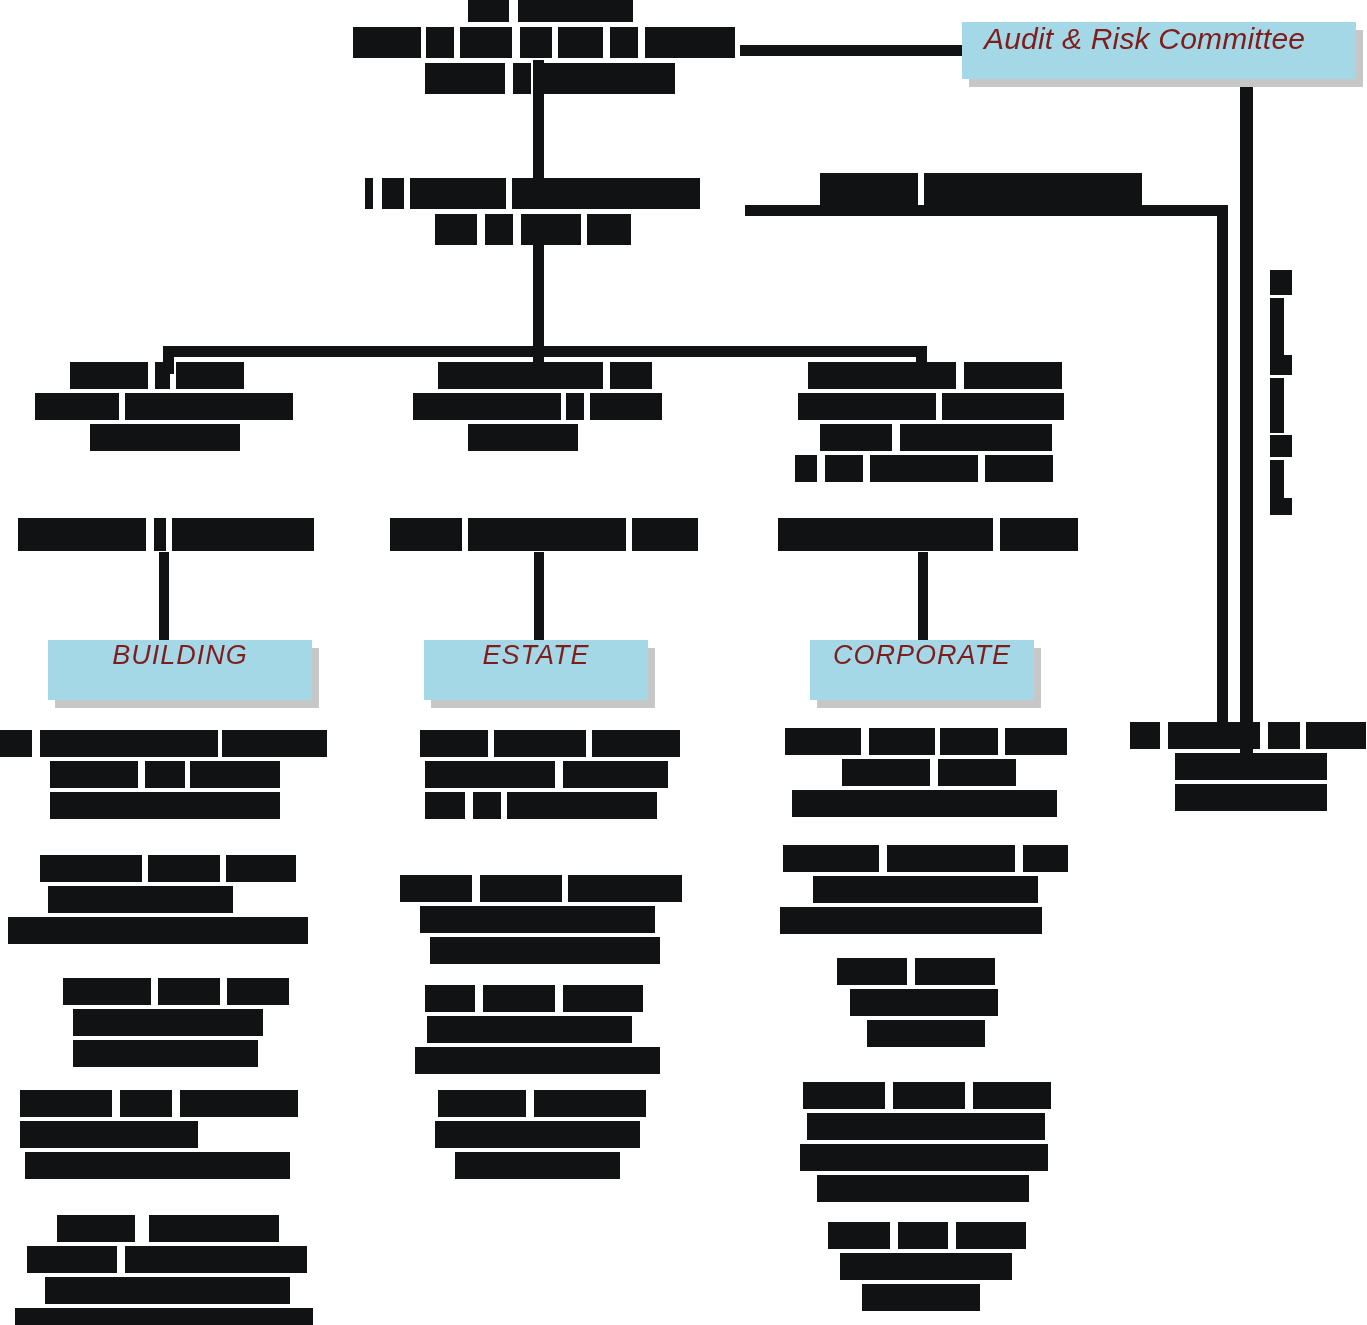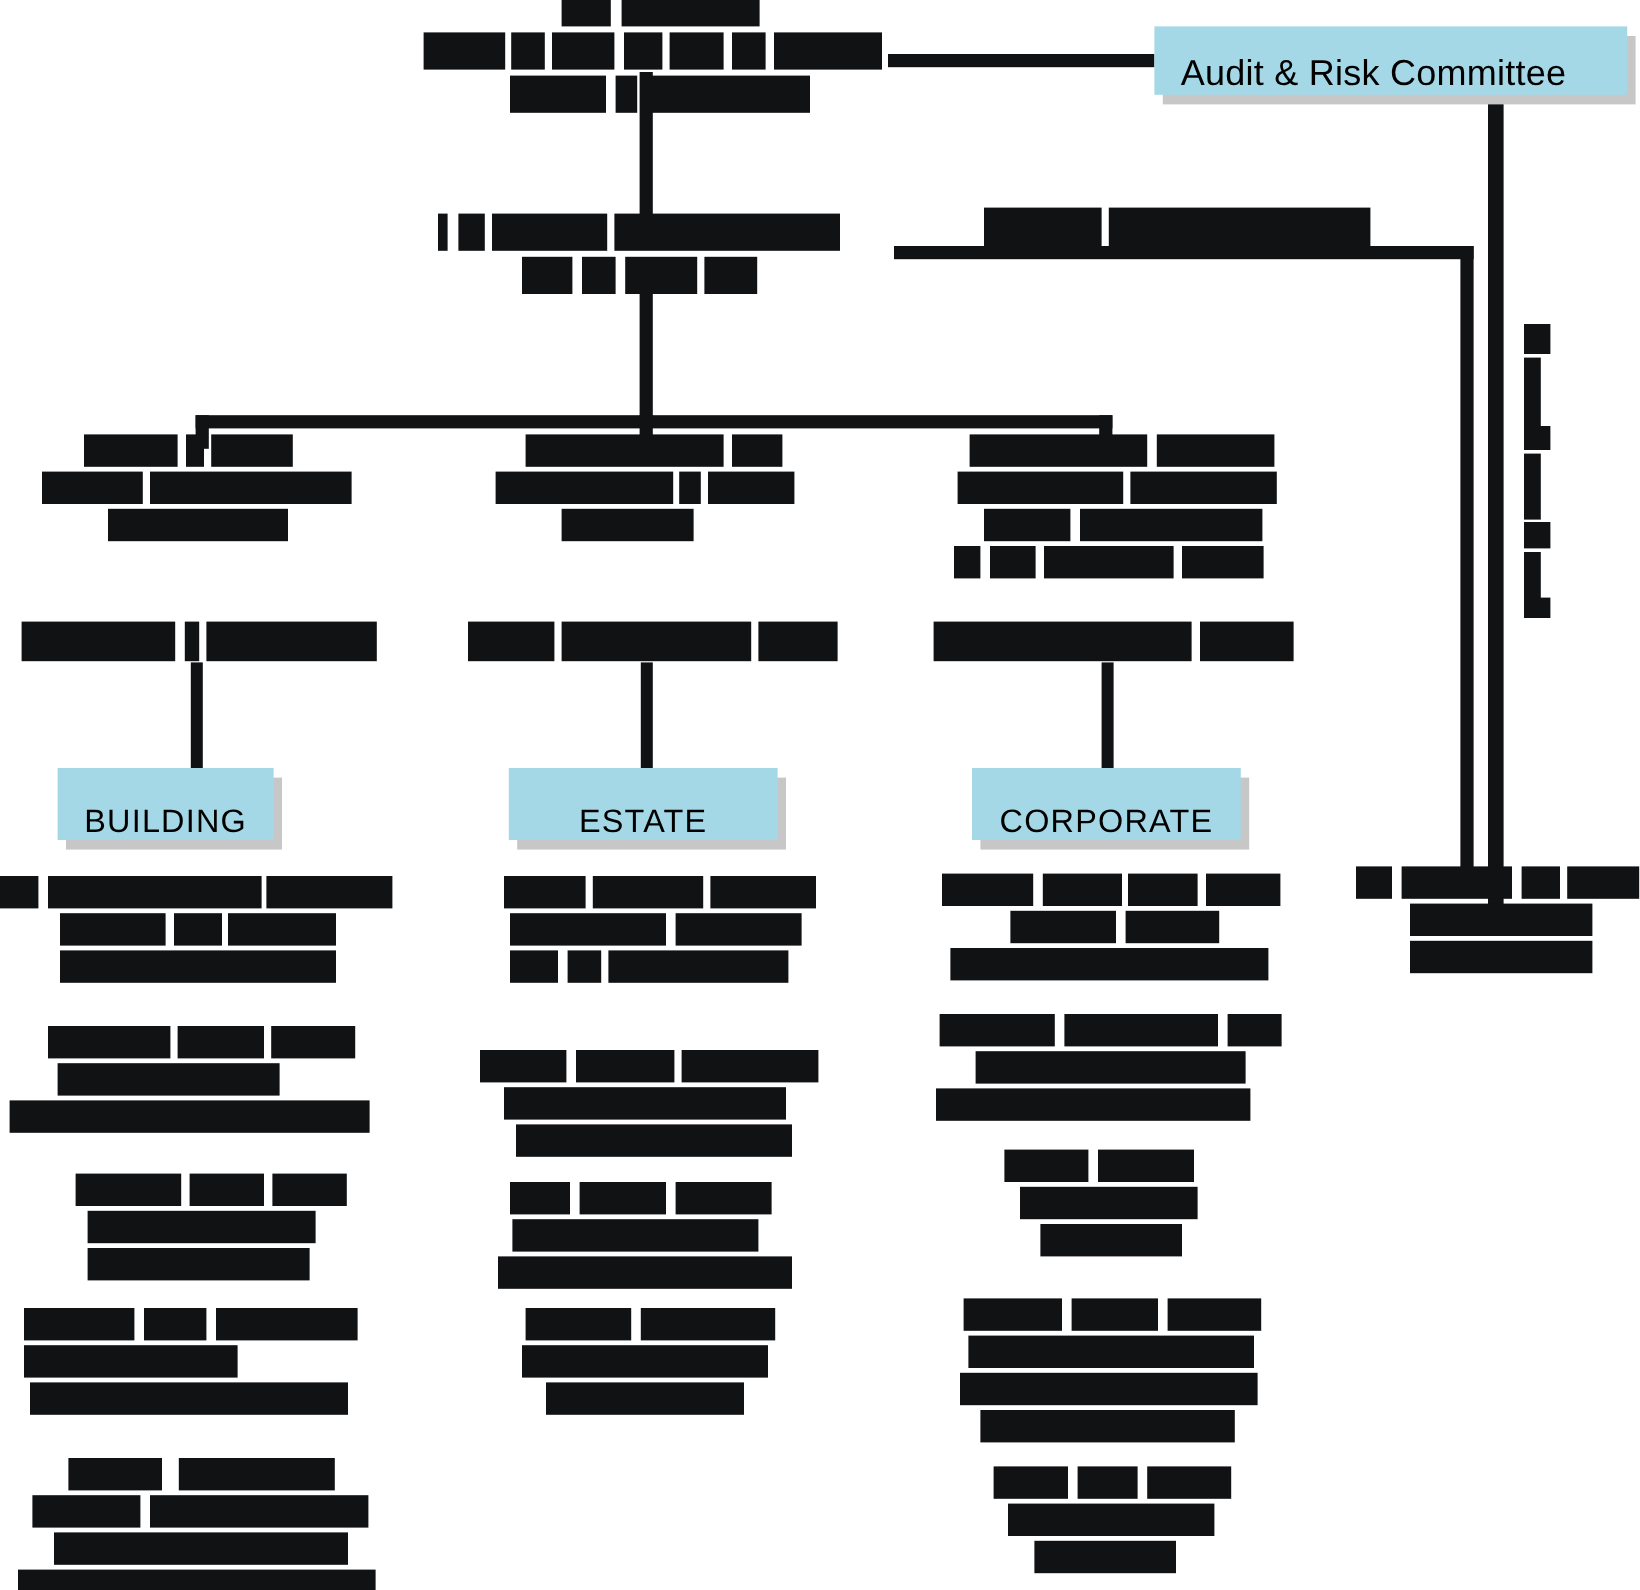--- a/index.html
+++ b/index.html
@@ -24,25 +24,26 @@
     position: absolute;
     background: #111214;
   }
 
   
   .blue-box {
     position: absolute;
     background: #a5d8e6;
     box-shadow: 7px 8px 0 0 #c7c7c7;
     display: flex;
-    align-items: flex-end;
+    align-items: flex-start;
     justify-content: center;
-    color: #000000;
+    color: #7f1d1d;
     letter-spacing: 0.5px;
     box-sizing: border-box;
+    font-style: italic;
   }
   .blue-box.committee {
     font-size: 30px;
     font-weight: 400;
     letter-spacing: 0.2px;
     justify-content: flex-start;
     padding-left: 22px;
   }
   .blue-box.division {
     font-size: 27px;
@@ -98,21 +99,21 @@
   <div class="conn" style="left:916px; top:346px; width:11px; height:28px;"></div>
 
   <div class="conn" style="left:159px; top:552px; width:10px; height:88px;"></div>
   <div class="conn" style="left:534px; top:552px; width:10px; height:88px;"></div>
   <div class="conn" style="left:918px; top:552px; width:10px; height:88px;"></div>
 
   <div class="blue-box committee" style="left:962px; top:22px; width:394px; height:57px;">
     <span>Audit &amp; Risk Committee</span>
   </div>
 
-  <div class="blue-box division" style="left:48px; top:640px; width:180px; height:60px;">
+  <div class="blue-box division" style="left:48px; top:640px; width:264px; height:60px;">
     <span>BUILDING</span>
   </div>
 
   <div class="blue-box division" style="left:810px; top:640px; width:224px; height:60px;">
     <span>CORPORATE</span>
   </div>
 
   <div class="blue-box division" style="left:424px; top:640px; width:224px; height:60px;">
     <span>ESTATE</span>
   </div>

